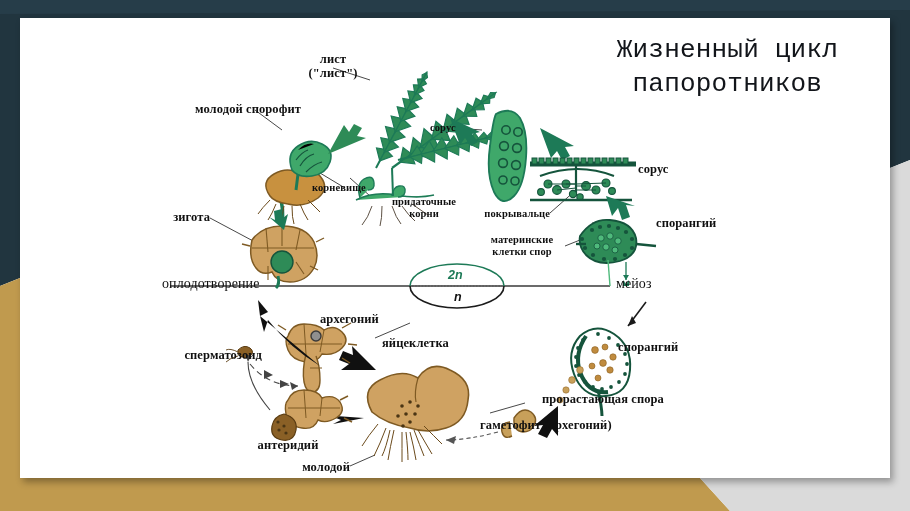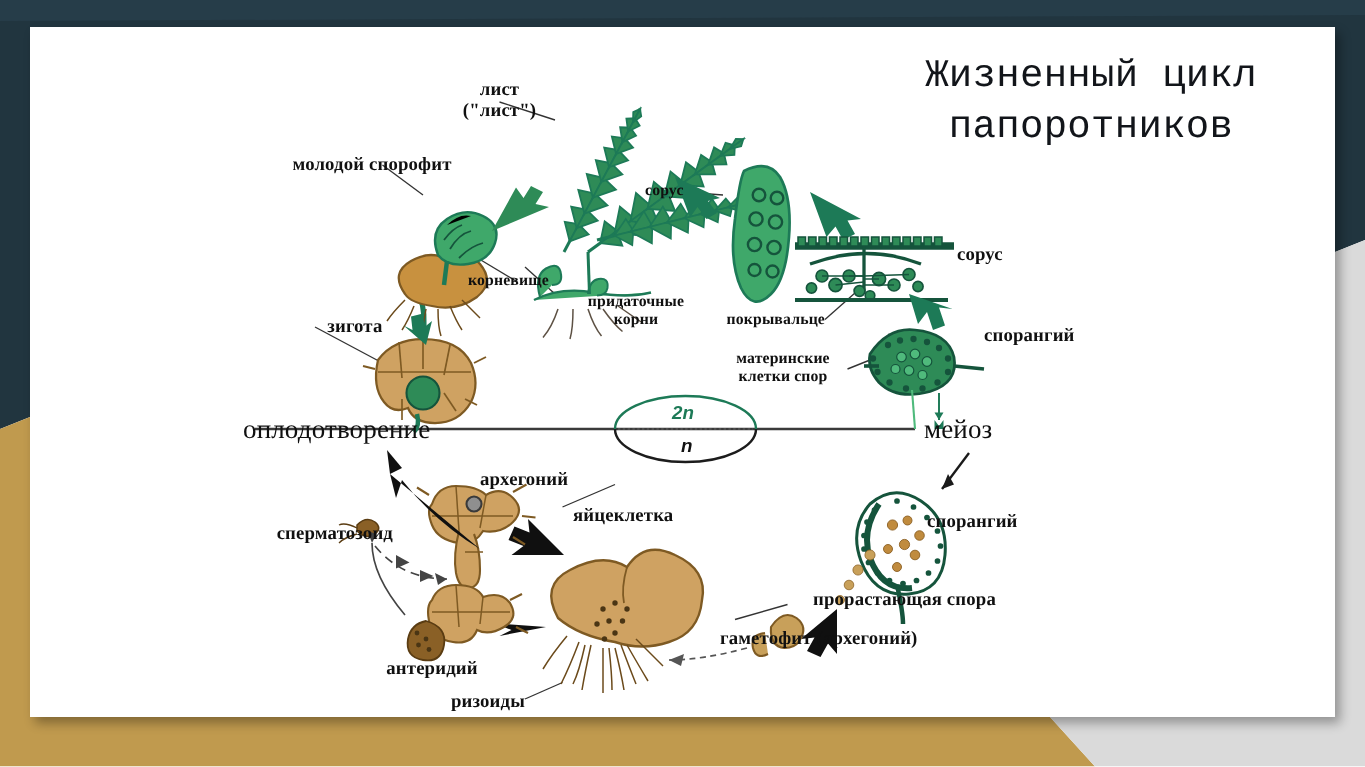--- a/index.html
+++ b/index.html
@@ -30,21 +30,21 @@
     font-family:"Liberation Serif","DejaVu Serif",serif;
     font-weight:700;
     white-space:nowrap;
     line-height:1.12;
     letter-spacing:0.1px;
   }
   .lbl.c{text-align:center;transform:translateX(-50%);}
   .lbl.r{text-align:right;transform:translateX(-100%);}
   .s10{font-size:10.5px;}
   .s12{font-size:12.5px;}
-  .s17{font-size:18px;}
+  .s17{font-size:14px;}
 
   .title{
     position:absolute;right:52px;top:16px;
     font-family:Liberation Mono, monospace;
     font-size:26px;line-height:1.3;
     color:#12151a;text-align:center;font-weight:400;
     letter-spacing:0.2px;
   }
   .ploid{
     position:absolute;font-style:italic;font-weight:700;font-size:12.5px;
@@ -512,35 +512,35 @@
 
     <div class="lbl s10 r" style="left:530px;top:190px;">покрывальце</div>
 
     <div class="lbl s12" style="left:636px;top:198px;">спорангий</div>
 
     <div class="lbl s10 c" style="left:502px;top:216px;">
       <div>материнские</div>
       <div>клетки спор</div>
     </div>
 
-    <div class="lbl s12 r" style="left:190px;top:192px;margin-left:45px;">зигота</div>
+    <div class="lbl s12 r" style="left:190px;top:192px;">зигота</div>
 
     <div class="lbl s17" style="left:142px;top:258px;font-weight:400;">оплодотворение</div>
 
     <div class="lbl s17" style="left:596px;top:258px;font-weight:400;">мейоз</div>
 
     <div class="lbl s12" style="left:300px;top:294px;">архегоний</div>
 
     <div class="lbl s12" style="left:362px;top:318px;">яйцеклетка</div>
 
     <div class="lbl s12 r" style="left:196px;top:330px;margin-left:46px;">сперматозоид</div>
 
     <div class="lbl s12 c" style="left:268px;top:420px;">антеридий</div>
 
-    <div class="lbl s12 r" style="left:330px;top:442px;">ризоиды</div>
+    <div class="lbl s12 r" style="left:330px;top:442px;">молодой</div>
 
     <div class="lbl s12" style="left:460px;top:400px;">гаметофит (архегоний)</div>
 
     <div class="lbl s12" style="left:522px;top:374px;">прорастающая спора</div>
 
     <div class="lbl s12" style="left:598px;top:322px;">спорангий</div>
 
     <div class="ploid top" style="left:428px;top:250px;">2n</div>
     <div class="ploid bot" style="left:434px;top:272px;">n</div>
 

